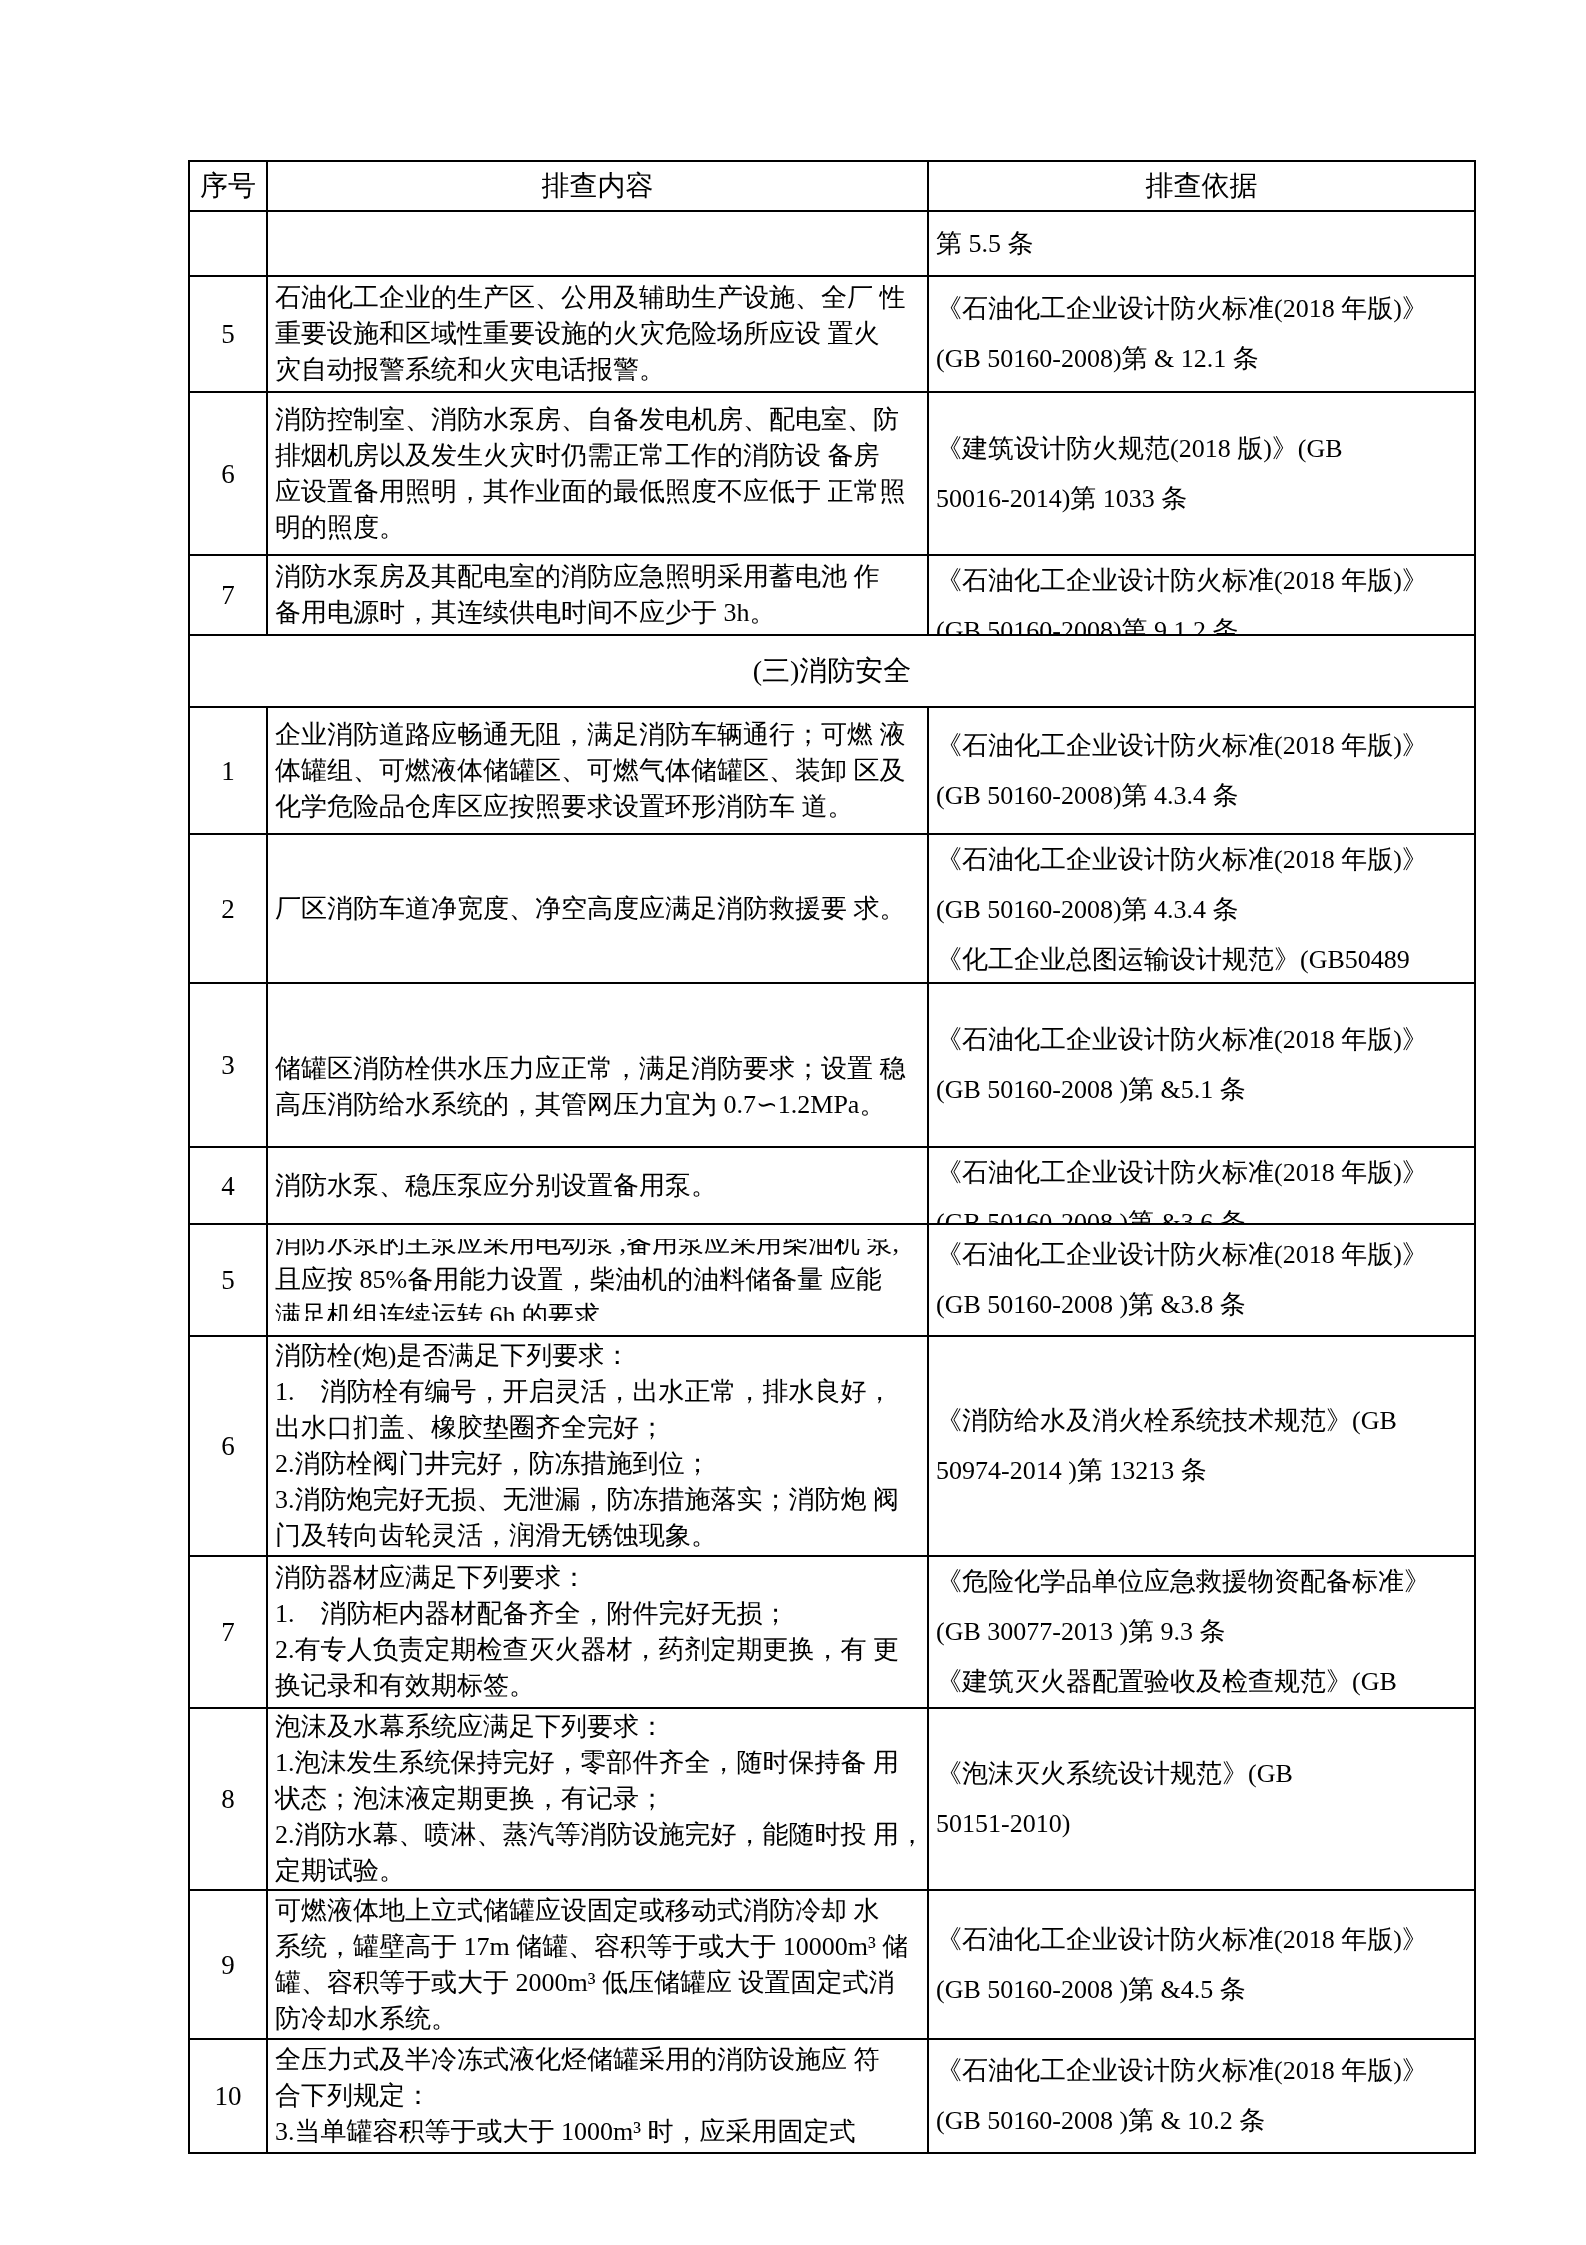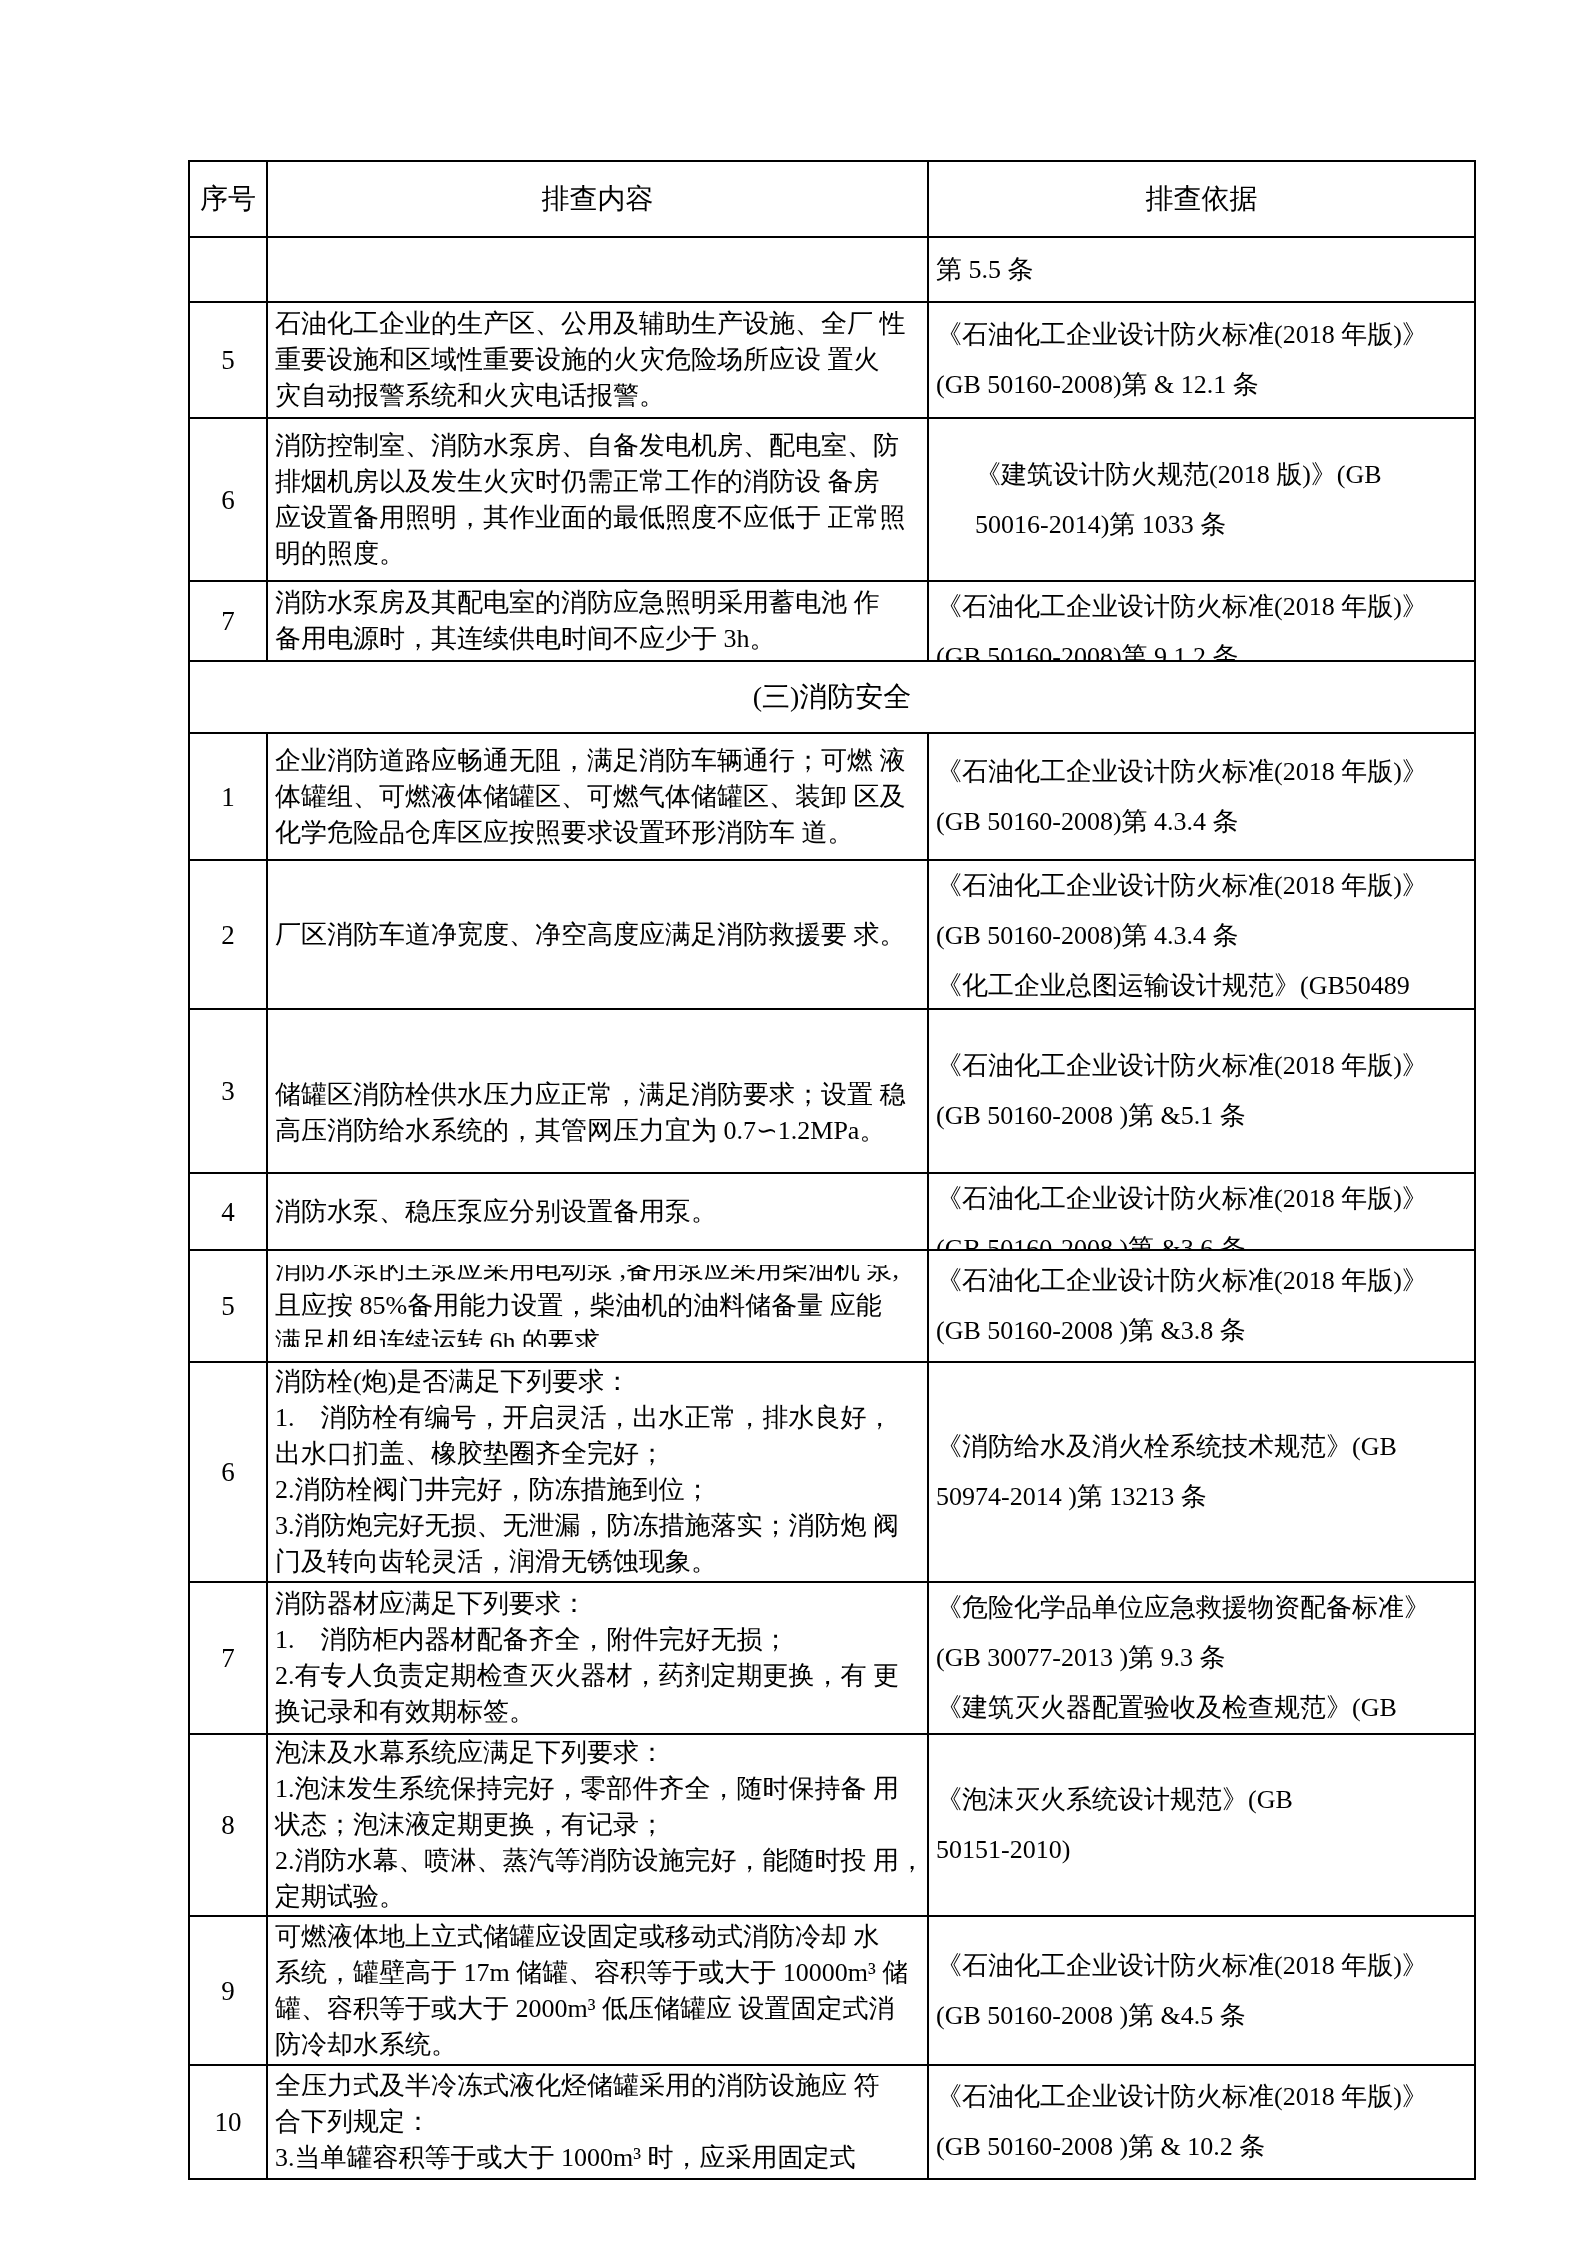--- a/index.html
+++ b/index.html
@@ -16,21 +16,21 @@
     width:1286px;
     border-collapse:collapse;
     table-layout:fixed;
   }
   td, th { border:2px solid #000; padding:0; vertical-align:middle; }
   th {
     font-weight:normal;
     font-size:28px;
     text-align:center;
   }
-  th .hbox { height:74px; display:flex; align-items:center; justify-content:center; }
+  th .hbox { height:48px; display:flex; align-items:center; justify-content:center; }
   .cellbox {
     overflow:hidden;
     display:flex; flex-direction:column; justify-content:center;
     padding:0 7px;
     box-sizing:border-box;
   }
   .no-cell .cellbox { align-items:center; padding:0; }
   .no-text { font-size:27px; line-height:34px; }
   .content-line { font-size:26px; line-height:36px; white-space:pre; }
   .basis-line { font-size:26px; line-height:50px; white-space:pre; }
@@ -104,21 +104,21 @@
           </td>
           <td>
             <div class="cellbox" style="height: 143px;">
               <div class="content-line">消防控制室、消防水泵房、自备发电机房、配电室、防</div>
               <div class="content-line">排烟机房以及发生火灾时仍需正常工作的消防设 备房</div>
               <div class="content-line">应设置备用照明，其作业面的最低照度不应低于 正常照</div>
               <div class="content-line">明的照度。</div>
             </div>
           </td>
           <td>
-            <div class="cellbox" style="height: 161px; margin-left: 39px;">
+            <div class="cellbox" style="height: 161px;">
               <div class="basis-line">《建筑设计防火规范(2018 版)》(GB</div>
               <div class="basis-line">50016-2014)第 1033 条</div>
             </div>
           </td>
         </tr>
         <tr>
           <td class="no-cell">
             <div class="cellbox" style="height: 78px;">
               <div class="no-text">7</div>
             </div>

